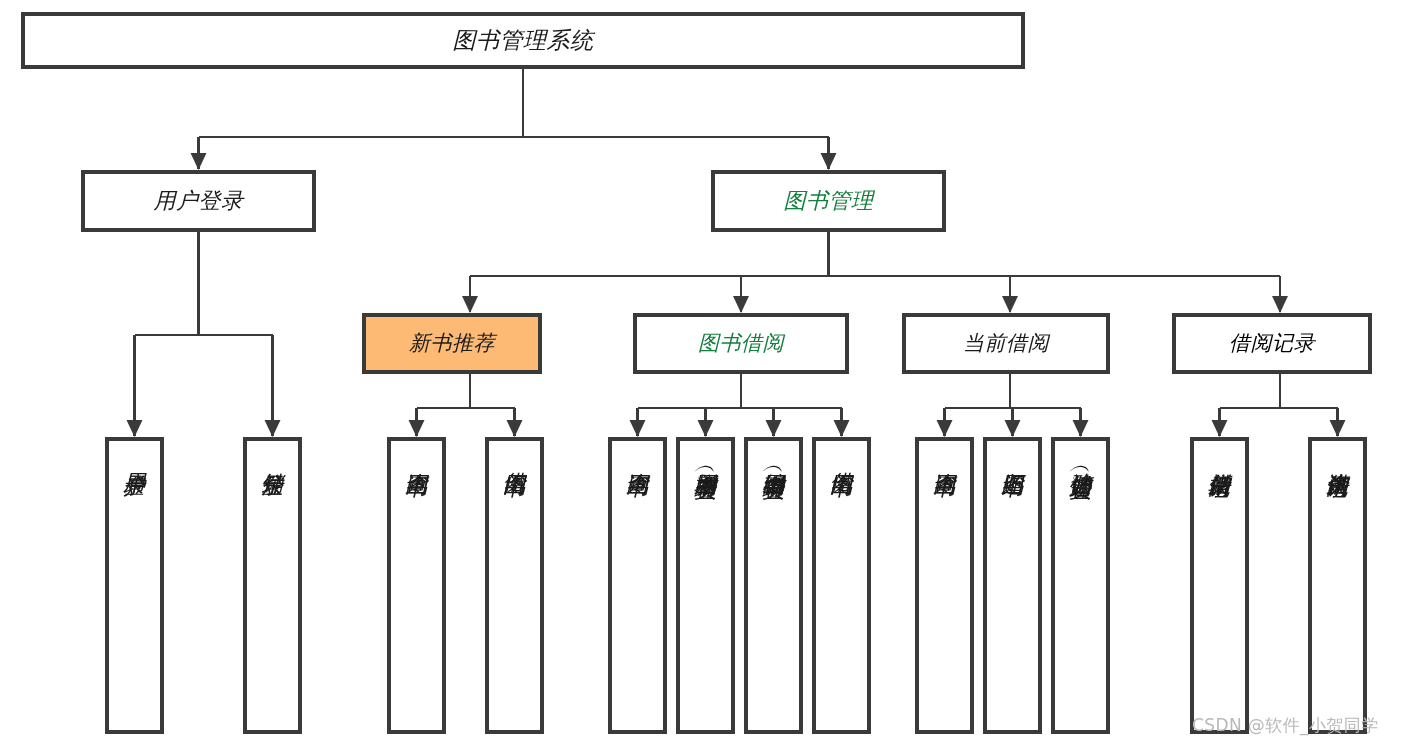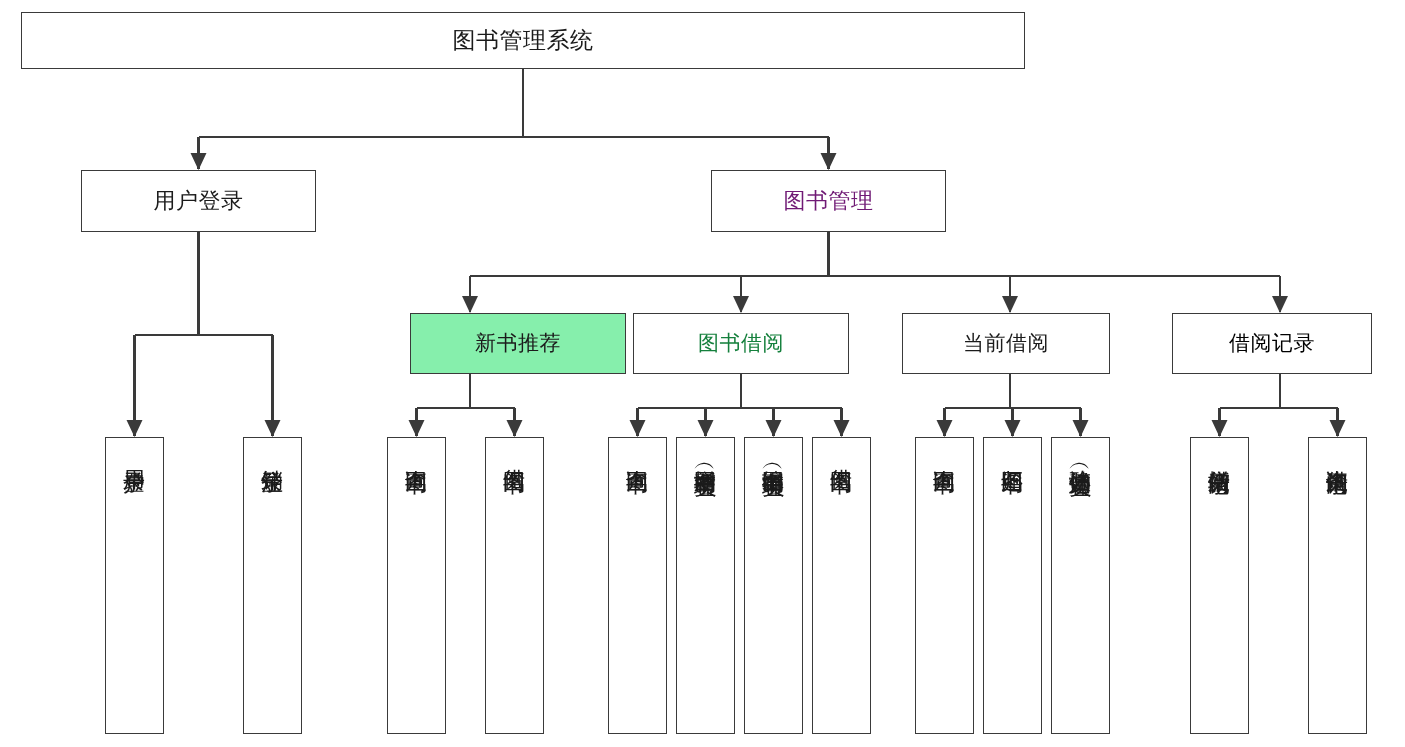--- a/index.html
+++ b/index.html
@@ -23,25 +23,26 @@
     left: 0;
     top: 0;
     width: 1405px;
     height: 747px;
     pointer-events: none;
   }
   .node {
     position: absolute;
     box-sizing: border-box;
     background: #ffffff;
-    border: 1px solid #22c55e;
+    border: 4px solid #22c55e;
     display: flex;
     align-items: center;
     justify-content: center;
     color: #1b1b1b;
+    font-style: italic;
   }
   .node .label {
     display: block;
     text-align: center;
     line-height: 1.18;
     letter-spacing: 0.5px;
   }
   
   .node.horiz .label {
     writing-mode: horizontal-tb;
@@ -129,24 +130,24 @@
       <line x1="1337.5" y1="408" x2="1337.5" y2="436" stroke="#3a3a3a" stroke-width="2.5" shape-rendering="crispEdges"></line>
       <path d="M 1329.5 420 L 1345.5 420 L 1337.5 437 Z" fill="#3a3a3a"></path>
     </svg>
   <div id="nodes">
       <div class="node horiz root" style="left: 21px; top: 12px; width: 1004px; height: 57px; border-color: rgb(58, 58, 58); background: rgb(255, 255, 255); color: rgb(27, 27, 27);">
         <span class="label">图书管理系统</span>
       </div>
       <div class="node horiz lvl1" style="left: 81px; top: 170px; width: 235px; height: 62px; border-color: rgb(58, 58, 58); background: rgb(255, 255, 255); color: rgb(27, 27, 27);">
         <span class="label">用户登录</span>
       </div>
-      <div class="node horiz lvl1" style="left: 711px; top: 170px; width: 235px; height: 62px; border-color: rgb(58, 58, 58); background: rgb(255, 255, 255); color: #701a75;">
+      <div class="node horiz lvl1" style="left: 711px; top: 170px; width: 235px; height: 62px; border-color: rgb(58, 58, 58); background: rgb(255, 255, 255); color: #15803d;">
         <span class="label">图书管理</span>
       </div>
-      <div class="node horiz lvl2" style="left: 362px; top: 313px; width: 216px; height: 61px; border-color: rgb(58, 58, 58); background: #86efac; color: rgb(27, 27, 27); margin-left: 48px;">
+      <div class="node horiz lvl2" style="left: 362px; top: 313px; width: 180px; height: 61px; border-color: rgb(58, 58, 58); background: #fdba74; color: rgb(27, 27, 27);">
         <span class="label">新书推荐</span>
       </div>
       <div class="node horiz lvl2" style="left: 633px; top: 313px; width: 216px; height: 61px; border-color: rgb(58, 58, 58); background: rgb(255, 255, 255); color: #15803d;">
         <span class="label">图书借阅</span>
       </div>
       <div class="node horiz lvl2" style="left: 902px; top: 313px; width: 208px; height: 61px; border-color: rgb(58, 58, 58); background: rgb(255, 255, 255); color: rgb(27, 27, 27);">
         <span class="label">当前借阅</span>
       </div>
       <div class="node horiz lvl2" style="left: 1172px; top: 313px; width: 200px; height: 61px; border-color: rgb(58, 58, 58); background: rgb(255, 255, 255); color: #000000;">
         <span class="label">借阅记录</span>
@@ -184,13 +185,14 @@
       <div class="node vert lvl3" style="left: 1051px; top: 437px; width: 59px; height: 297px; border-color: rgb(58, 58, 58); background: rgb(255, 255, 255); color: rgb(27, 27, 27);">
         <span class="label">确认归还（管理员）</span>
       </div>
       <div class="node vert lvl3" style="left: 1190px; top: 437px; width: 59px; height: 297px; border-color: rgb(58, 58, 58); background: rgb(255, 255, 255); color: rgb(27, 27, 27);">
         <span class="label">新增借阅记录</span>
       </div>
       <div class="node vert lvl3" style="left: 1308px; top: 437px; width: 59px; height: 297px; border-color: rgb(58, 58, 58); background: rgb(255, 255, 255); color: rgb(27, 27, 27);">
         <span class="label">查询借阅记录</span>
       </div>
     </div>
+  <div class="watermark" style="left: 1192px; top: 714px; color: rgb(185, 185, 185);">CSDN @软件_小贺同学</div>
 </div>
 
 </body></html>

